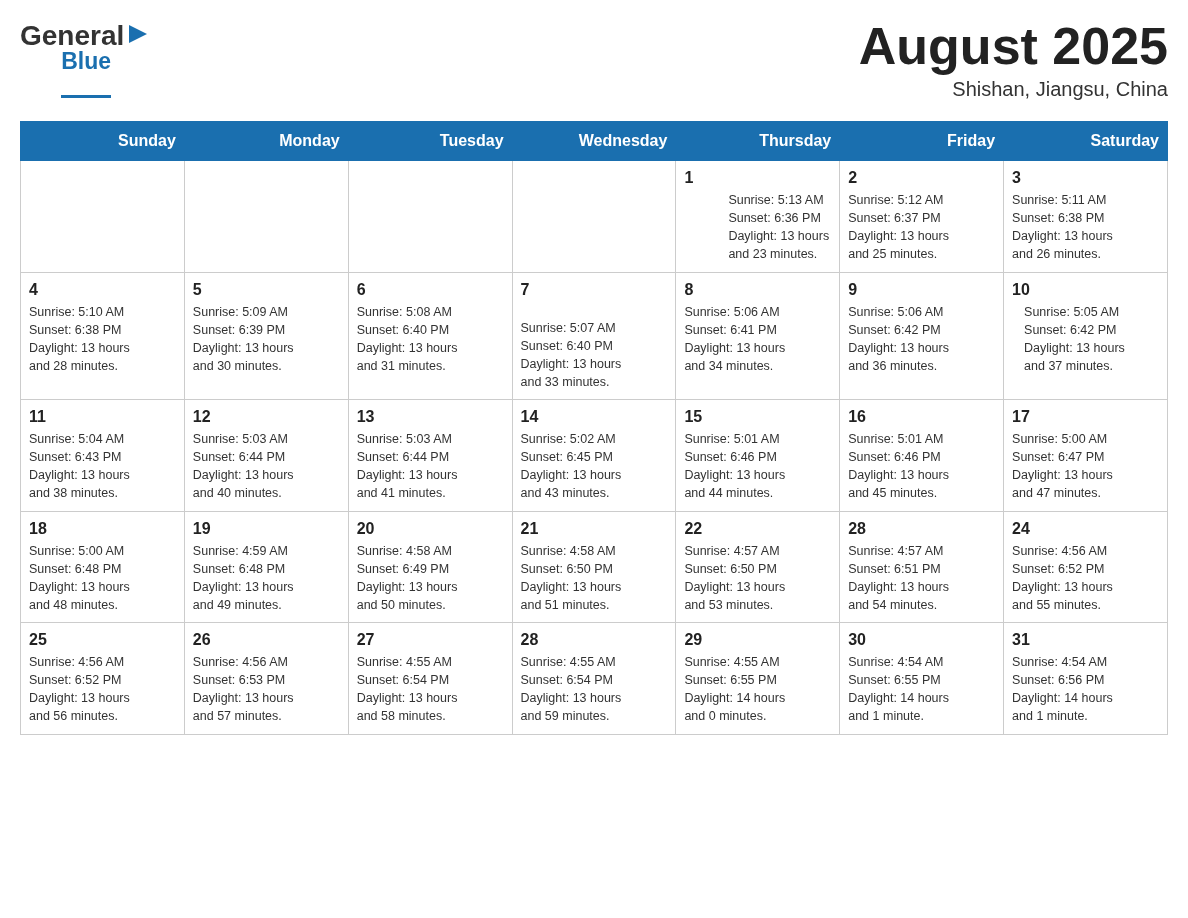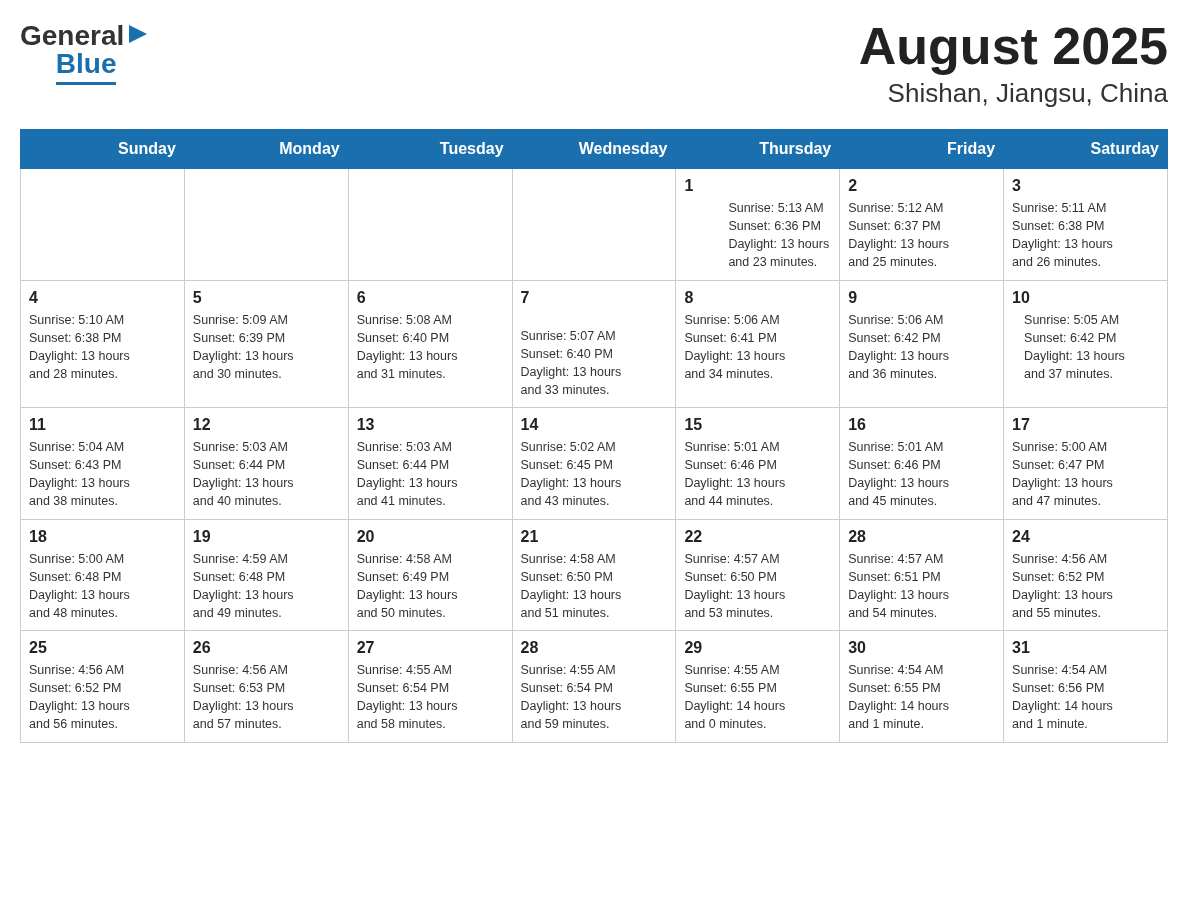--- a/index.html
+++ b/index.html
@@ -29,21 +29,21 @@
     .title-section {
       text-align: right;
     }
     .month-title {
       font-size: 52px;
       font-weight: bold;
       color: #222;
       line-height: 1;
     }
     .location {
-      font-size: 26px;
+      font-size: 20px;
       color: #333;
       margin-top: 6px;
     }
     table {
       width: 100%;
       border-collapse: collapse;
       table-layout: fixed;
     }
     thead tr th {
       background-color: #1a6faf;
@@ -91,21 +91,21 @@
   <div class="logo">
     <div class="logo-line">
       <span class="logo-general" style="font-size:28px;font-weight:bold;color:#333;">General</span>
       <span style="display:inline-block;margin:0 3px;">
         <svg width="22" height="22" viewBox="0 0 22 22">
           <polygon points="2,2 20,11 2,20" fill="#1a6faf"></polygon>
         </svg>
       </span>
     </div>
     <div style="display:flex;align-items:center;margin-top:-4px;">
-      <span style="font-size:28px;font-weight:bold;color:#1a6faf;border-bottom:3px solid #1a6faf;padding-bottom:2px;">Blue</span>
+      <span style="font-size:23px;font-weight:bold;color:#1a6faf;border-bottom:3px solid #1a6faf;padding-bottom:20px;">Blue</span>
     </div>
   </div>
   <div class="title-section">
     <div class="month-title">August 2025</div>
     <div class="location">Shishan, Jiangsu, China</div>
   </div>
 </div>
 
 <table>
   <thead>

